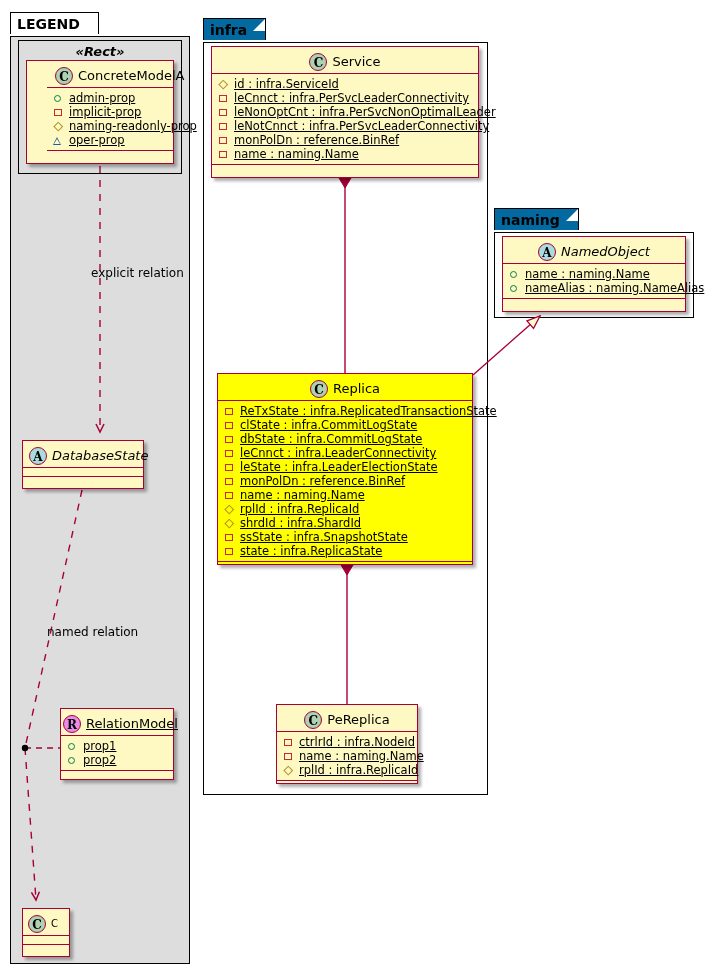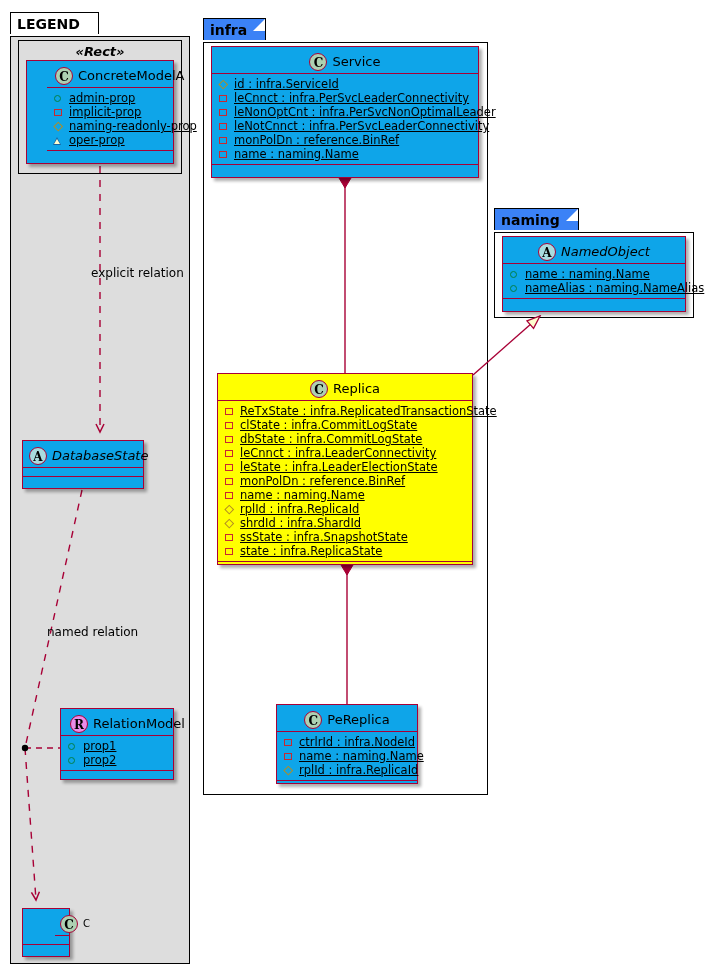--- a/index.html
+++ b/index.html
@@ -30,21 +30,21 @@
     background: transparent;
   }
   .pkg.shaded {
     background: #DDDDDD;
   }
   .pkg-tab {
     position: absolute;
     box-sizing: border-box;
     border: 1.5px solid #000000;
     border-bottom: none;
-    background: #3b82f6;
+    background: #0369a1;
     font-size: 14px;
     font-weight: bold;
     color: #000000;
     line-height: 1;
     padding: 4px 18px 3px 6px;
     white-space: nowrap;
     z-index: 3;
   }
   .pkg-tab.shaded { background: #ffffff; }
   .pkg-tab .corner {
@@ -73,21 +73,21 @@
     font-style: italic;
     font-weight: bold;
     color: #000000;
   }
 
   
   .cls {
     position: absolute;
     box-sizing: border-box;
     border: 1.2px solid #A80036;
-    background: #0ea5e9;
+    background: #fef9c3;
     box-shadow: 3px 3px 3px rgba(0,0,0,0.32);
     z-index: 5;
   }
   .cls.hl { background: #FFFF00; }
 
   .cls-header {
     box-sizing: border-box;
     border-bottom: 1.2px solid #A80036;
     padding: 4px 8px 4px 8px;
     text-align: center;
@@ -254,38 +254,38 @@
 
   <div class="cls" style="left:22px; top:440px; width:122px; height:49px;">
     <div class="cls-header" style="text-align:left; padding-left:6px;">
       <span class="badge a">A</span><span class="cls-name abstract">DatabaseState</span>
     </div>
     <div class="cls-attrs empty"></div>
     <div class="cls-foot"></div>
   </div>
 
   <div class="cls" style="left:60px; top:708px; width:114px; height:72px;">
-    <div class="cls-header" style="text-align:left; padding-left:9px;">
+    <div class="cls-header" style="text-align:left; padding-left:2px;text-decoration:underline;">
       <span class="badge r">R</span><span class="cls-name">RelationModel</span>
     </div>
     <div class="cls-attrs">
       <div class="attr">
         <span class="mk public"></span>
         <span>prop1</span>
       </div>
       <div class="attr">
         <span class="mk public"></span>
         <span>prop2</span>
       </div>
     </div>
     <div class="cls-foot"></div>
   </div>
 
   <div class="cls" style="left:22px; top:908px; width:48px; height:49px;">
-    <div class="cls-header" style="text-align:left; padding-left:5px; padding-right:4px;margin-left:32px;">
+    <div class="cls-header" style="text-align:left; padding-left:5px; padding-right:4px;">
       <span class="badge c">C</span><span class="cls-name" style="font-size:10px;">C</span>
     </div>
     <div class="cls-attrs empty"></div>
     <div class="cls-foot"></div>
   </div>
 
   <div class="pkg-tab" style="left:203px; top:18px;">
     <span>infra</span>
     <span class="corner"></span>
   </div>

